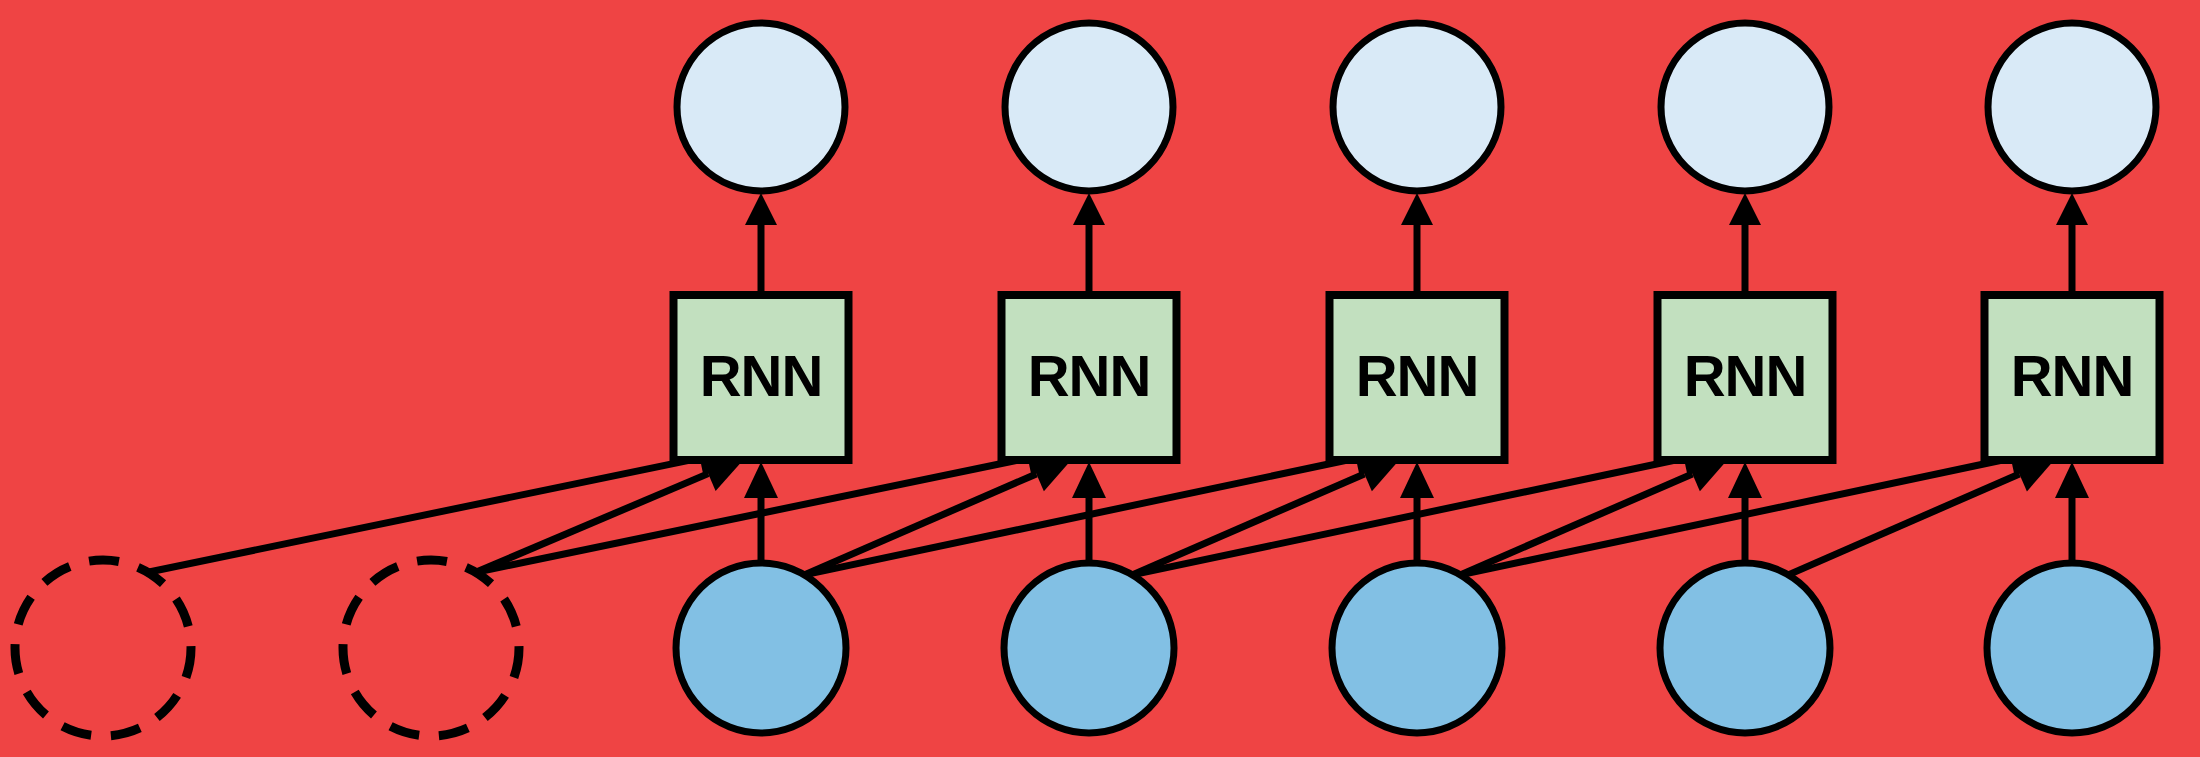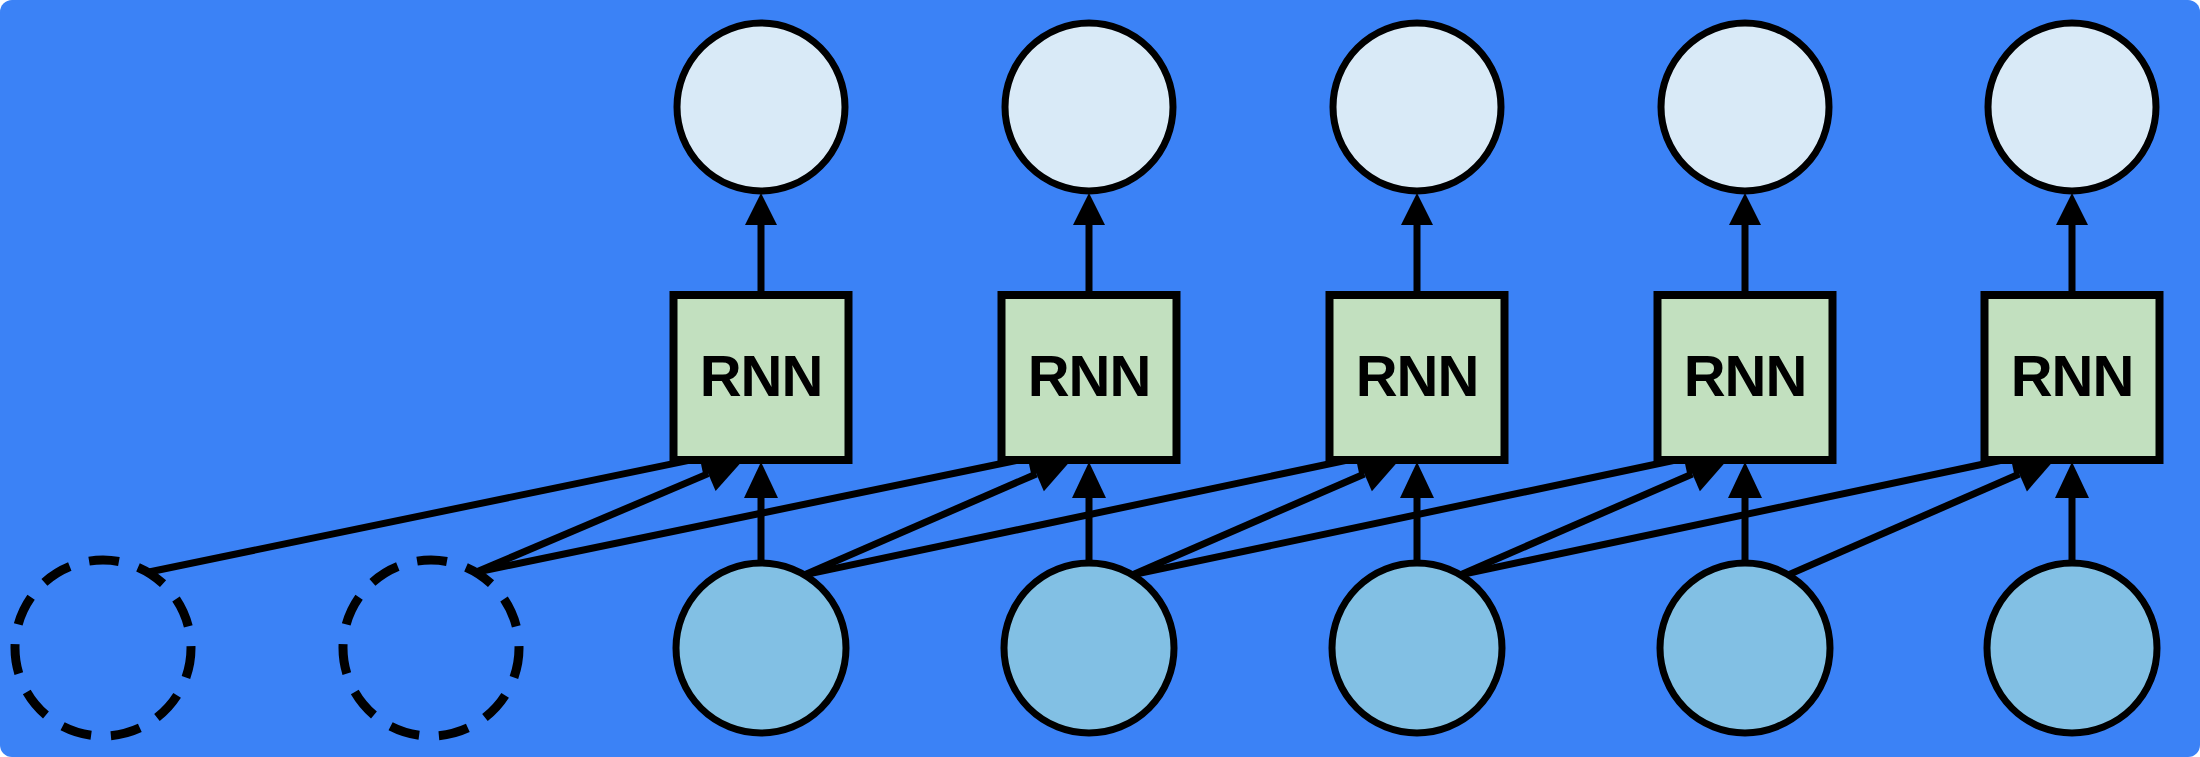--- a/index.html
+++ b/index.html
@@ -8,23 +8,22 @@
     padding: 0;
     background: #ffffff;
   }
   body {
     font-family: "Liberation Sans", sans-serif;
   }
   #diagram-root {
     position: relative;
     width: 2200px;
     height: 757px;
-    background: #3b82f6;
+    background: #ef4444;
     overflow: hidden;
-    border-radius: 12px;
   }
   svg.diagram-canvas {
     display: block;
     width: 2200px;
     height: 757px;
   }
   .node-shape {
     stroke: #000000;
     stroke-width: 7;
   }

